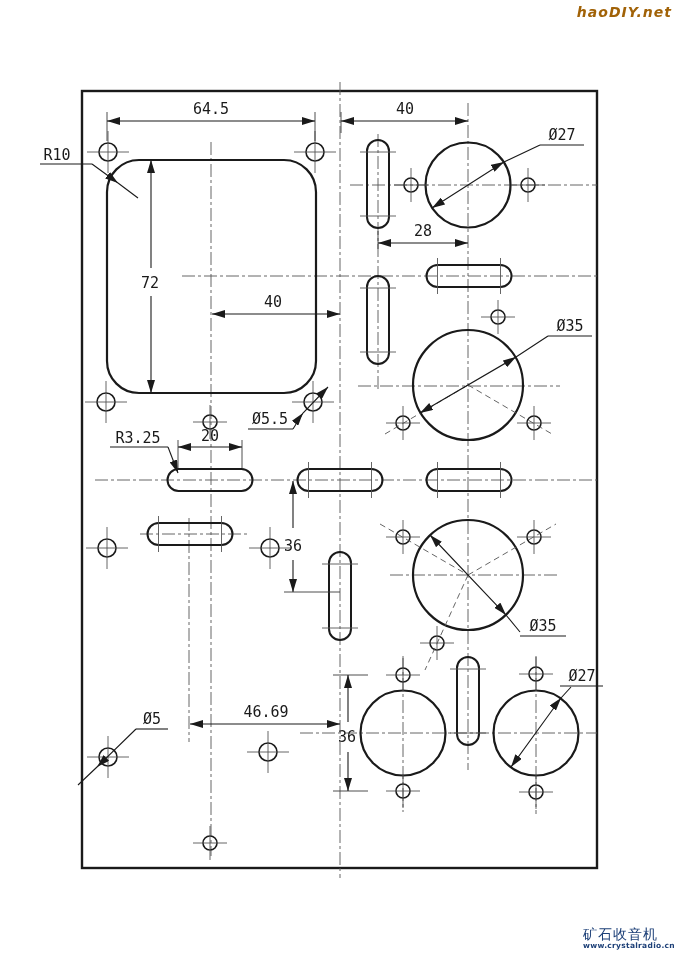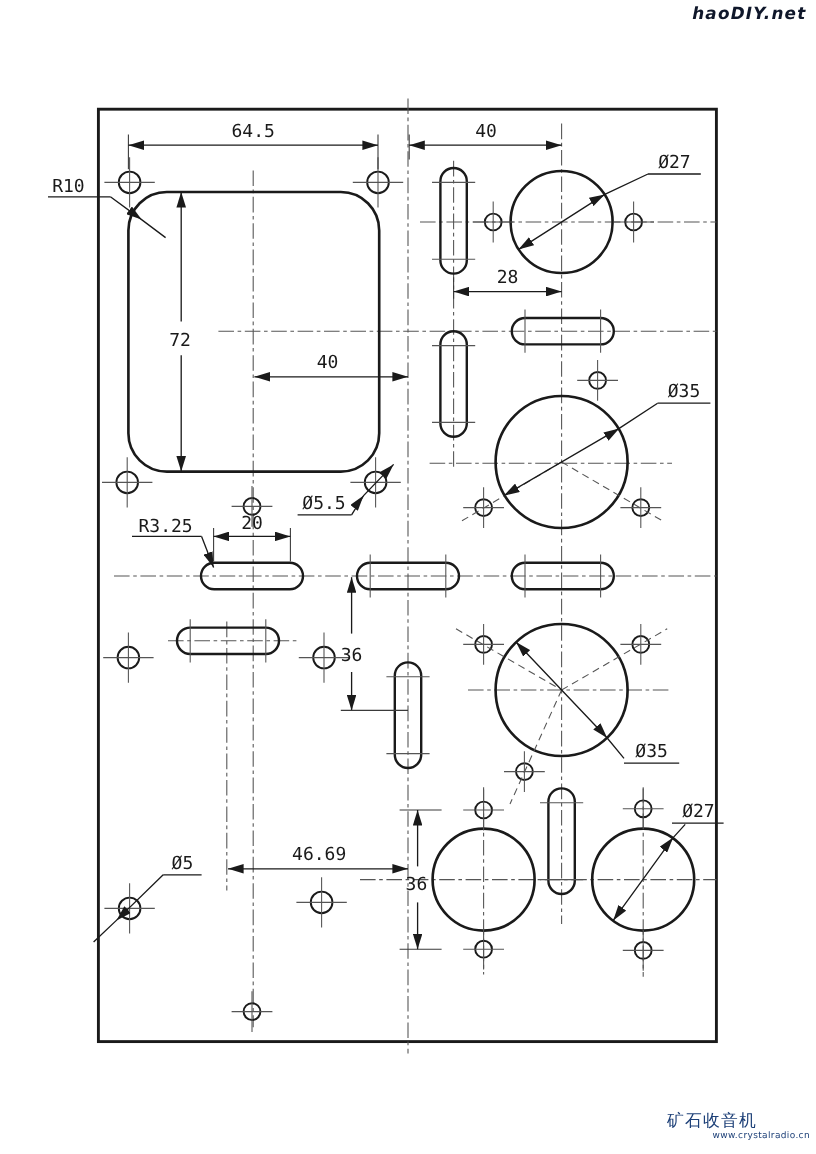--- a/index.html
+++ b/index.html
@@ -15,28 +15,28 @@
   .objthick{stroke:#1a1a1a;stroke-width:2.2;fill:none;}
   .frame{stroke:#1a1a1a;stroke-width:2.4;fill:none;}
   .dim{stroke:#1a1a1a;stroke-width:1.1;fill:none;}
   .ext{stroke:#3a3a3a;stroke-width:0.9;fill:none;}
   .cl{stroke:#555555;stroke-width:0.9;fill:none;stroke-dasharray:13 3 3 3;}
   .bolt{stroke:#555555;stroke-width:0.9;fill:none;stroke-dasharray:6 4;}
   .holecross{stroke:#555555;stroke-width:0.9;fill:none;}
   .holecirc{stroke:#1a1a1a;stroke-width:1.6;fill:none;}
   .ul{stroke:#1a1a1a;stroke-width:1.1;}
   #wm-top{
-    position:absolute;top:4px;right:8px;color:#0f172a;
+    position:absolute;top:4px;right:8px;color:#a16207;
     font-size:14px;font-weight:bold;font-style:italic;letter-spacing:1px;
   }
   #wm-brand{
     position:absolute;top:926px;right:5px;color:#1c3f77;text-align:left;line-height:1.15;
   }
   #wm-brand .name{font-size:14px;font-weight:normal;letter-spacing:1px;}
-  #wm-brand .url{font-size:7.5px;font-weight:normal;letter-spacing:0.3px;margin-left:38px;}
+  #wm-brand .url{font-size:7.5px;font-weight:bold;letter-spacing:0.3px;}
 </style>
 </head>
 <body>
 
 
 
 <div id="wm-top">haoDIY.net</div>
 
 <svg width="680" height="962" viewBox="0 0 680 962">
   <defs>

